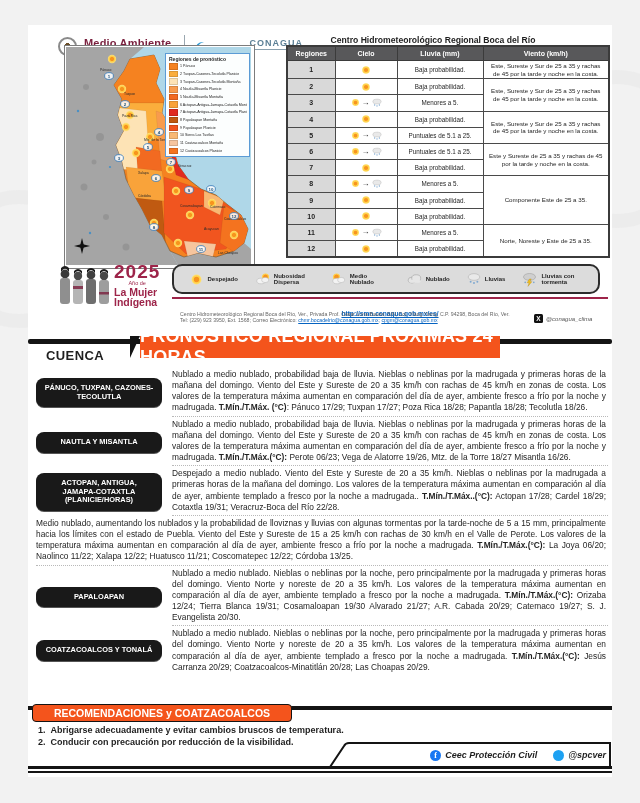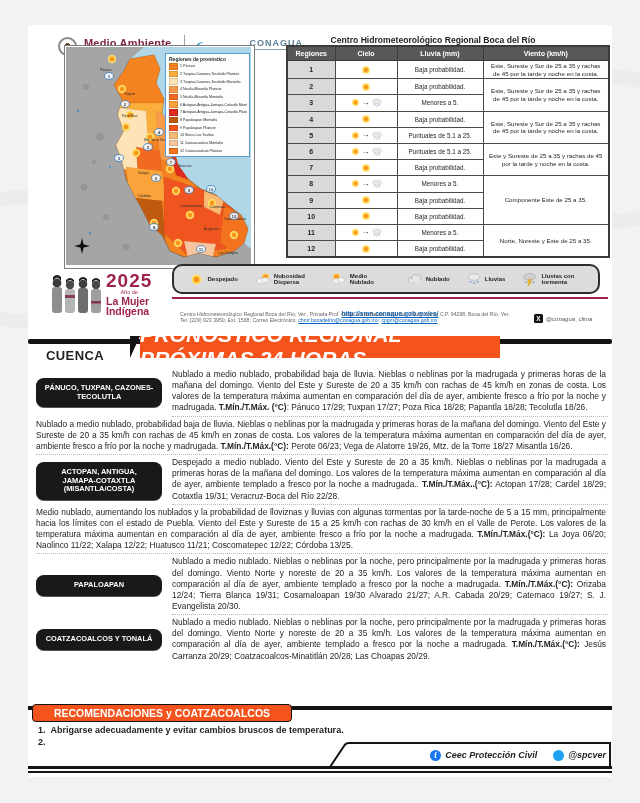--- a/index.html
+++ b/index.html
@@ -44,41 +44,41 @@
   .ftable{border:2px solid #3b3b3b;}
   .skycell{display:flex;align-items:center;justify-content:center;gap:2px;}
   .skycell .arr{font-size:8px;line-height:6px;font-weight:bold;}
 
   
   .skybar{position:absolute;left:144px;top:239px;width:428px;height:30px;background:#dcdcdc;border:2px solid #2c2c2c;border-radius:10px;display:flex;align-items:center;justify-content:space-around;padding:0 8px;box-sizing:border-box;}
   .sk-item{display:flex;align-items:center;gap:4px;}
   .sk-lb{font-size:6px;font-weight:bold;line-height:6.5px;max-width:40px;}
 
   
-  .badge2025{position:absolute;left:22px;top:237px;width:116px;height:64px;display:flex;align-items:center;gap:4px;}
+  .badge2025{position:absolute;left:30px;top:237px;width:116px;height:64px;display:flex;gap:4px;}
   .b25-text{display:flex;flex-direction:column;line-height:1;}
   .b25-year{font-size:19px;font-weight:bold;color:#9d2449;letter-spacing:1px;}
   .b25-anode{font-size:5.5px;color:#9d2449;text-align:center;}
   .b25-l2,.b25-l3{font-size:10.5px;font-weight:bold;color:#9d2449;}
 
   
   .redrule{position:absolute;left:144px;top:272px;width:436px;height:2.4px;background:#9d2449;}
   .urlline{position:absolute;left:144px;top:277px;width:436px;text-align:center;}
   .urlline a{font-size:6.6px;font-weight:bold;color:#0563c1;text-decoration:underline;}
   .addr{position:absolute;left:152px;top:286px;width:400px;font-size:5.2px;color:#666;line-height:6.4px;}
   .addr .mail{color:#0563c1;text-decoration:underline;}
   .xhandle{position:absolute;left:506px;top:289px;display:flex;align-items:center;gap:3px;}
   .xbox{width:9px;height:9px;background:#111;color:#fff;font-size:6.5px;font-weight:bold;display:flex;align-items:center;justify-content:center;border-radius:1.5px;}
   .xname{font-size:6px;font-style:italic;color:#555;}
 
   
   .blackbar{position:absolute;left:0;top:314px;width:584px;height:5px;background:#141414;border-radius:2px;}
   .banner{position:absolute;left:112px;top:311px;width:360px;height:22px;background:#f4541c;display:flex;align-items:center;justify-content:center;}
   .banner:before{content:"";position:absolute;left:-10px;top:0;border-style:solid;border-width:22px 10px 0 0;border-color:#141414 transparent transparent transparent;}
-  .banner-t{color:#fff;font-weight:bold;font-size:21px;letter-spacing:.2px;font-style:italic;}
+  .banner-t{color:#fff;font-weight:bold;font-size:18px;letter-spacing:.2px;}
   .cuenca{position:absolute;left:18px;top:323px;width:124px;text-align:left;font-size:13px;font-weight:bold;letter-spacing:.4px;}
   .blocks{position:absolute;left:8px;top:344px;width:572px;}
   .blk{display:flex;gap:10px;margin-bottom:2px;}
   .pillcol{flex:0 0 126px;display:flex;align-items:center;justify-content:flex-end;}
   .pill{background:#191919;color:#fff;font-weight:bold;font-size:7.4px;line-height:8.6px;text-align:center;border-radius:8px;padding:6px 8px;width:100%;box-sizing:border-box;box-shadow:0 1px 0 #555;}
   .ptext{flex:1;font-size:8.35px;line-height:11.15px;text-align:justify;padding-right:2px;}
   .blk.dots .ptext{border-bottom:1px dotted #b9b9b9;padding-bottom:2px;}
 
   
   .recbar{position:absolute;left:0;top:681px;width:584px;height:4px;background:#141414;}
@@ -617,25 +617,28 @@
   </div>
   <div class="cuenca">CUENCA</div>
   <div class="blocks" id="blocks">
       <div class="blk dots">
         <div class="pillcol">
           <div class="pill">PÁNUCO, TUXPAN, CAZONES-TECOLUTLA</div>
         </div>
         <div class="ptext"><span>Nublado a medio nublado, probabilidad  baja de lluvia. Nieblas o neblinas por la madrugada y primeras horas de la mañana del domingo. Viento del Este y Sureste de 20 a 35 km/h con rachas de 45 km/h en zonas de costa. Los valores de la temperatura máxima aumentan en comparación del día de ayer, ambiente fresco a frío por la noche y madrugada. </span><b>T.Mín./T.Máx. (°C)</b><span>: Pánuco 17/29; Tuxpan 17/27; Poza Rica 18/28; Papantla 18/28; Tecolutla 18/26.</span></div>
       </div>
       <div class="blk dots">
+        <div class="pillcol">
+          <div class="pill">NAUTLA Y MISANTLA</div>
+        </div>
         <div class="ptext"><span>Nublado a medio nublado, probabilidad  baja de lluvia. Nieblas o neblinas por la madrugada y primeras horas de la mañana del domingo. Viento del Este y Sureste de 20 a 35 km/h con rachas de 45 km/h en zonas de costa. Los valores de la temperatura máxima aumentan en comparación del día de ayer, ambiente fresco a frío por la noche y madrugada. </span><b>T.Mín./T.Máx.(°C):</b><span> Perote 06/23; Vega de Alatorre 19/26, Mtz. de la Torre 18/27 Misantla 16/26.</span></div>
       </div>
       <div class="blk dots">
         <div class="pillcol">
-          <div class="pill">ACTOPAN, ANTIGUA, JAMAPA-COTAXTLA (MISANTLA/COSTA)</div>
+          <div class="pill">ACTOPAN, ANTIGUA, JAMAPA-COTAXTLA (PLANICIE/HORAS)</div>
         </div>
         <div class="ptext"><span>Despejado a medio nublado. Viento del Este y Sureste de 20 a 35 km/h. Nieblas o neblinas por la madrugada a primeras horas de la mañana del domingo. Los valores de la temperatura máxima aumentan en comparación al día de ayer, ambiente templado a fresco por la noche a madrugada.. </span><b>T.Mín./T.Máx..(°C):</b><span> Actopan 17/28; Cardel 18/29; Cotaxtla 19/31; Veracruz-Boca del Río 22/28.</span></div>
       </div>
       <div class="blk dots">
         <div class="ptext"><span>Medio nublado, aumentando los nublados y la probabilidad de lloviznas y lluvias con algunas tormentas por la tarde-noche de 5 a 15 mm, principalmente hacia los límites con el estado de Puebla. Viento del Este y Sureste de 15 a 25 km/h con rachas de 30 km/h en el Valle de Perote. Los valores de la temperatura máxima aumentan en comparación al día de ayer, ambiente fresco a frío por la noche a madrugada. </span><b>T.Mín./T.Máx.(°C):</b><span> La Joya 06/20; Naolinco 11/22; Xalapa 12/22; Huatusco 11/21; Coscomatepec 12/22; Córdoba 13/25.</span></div>
       </div>
       <div class="blk dots">
         <div class="pillcol">
           <div class="pill">PAPALOAPAN</div>
         </div>
@@ -653,20 +656,21 @@
   <div class="recbanner">
     <span>RECOMENDACIONES y COATZACOALCOS</span>
   </div>
   <div class="reclist" id="reclist">
       <div class="recitem">
         <span>1.</span>
         <span>Abrigarse adecuadamente y evitar cambios bruscos de temperatura.</span>
       </div>
       <div class="recitem">
         <span>2.</span>
+        <span>Conducir con precaución por reducción de la visibilidad.</span>
       </div>
     </div>
   <div class="author">Elaboró: Fran Moreno R..</div>
 
   <div class="socialwrap">
     <svg width="310" height="26" viewBox="0 0 310 26">
       <path d="M28,25 L42,4 Q43.5,1 47,1 L308,1 L308,25 Z" fill="#ffffff" stroke="#141414" stroke-width="2"></path>
     </svg>
     <div class="socialrow">
       <div class="soc">

